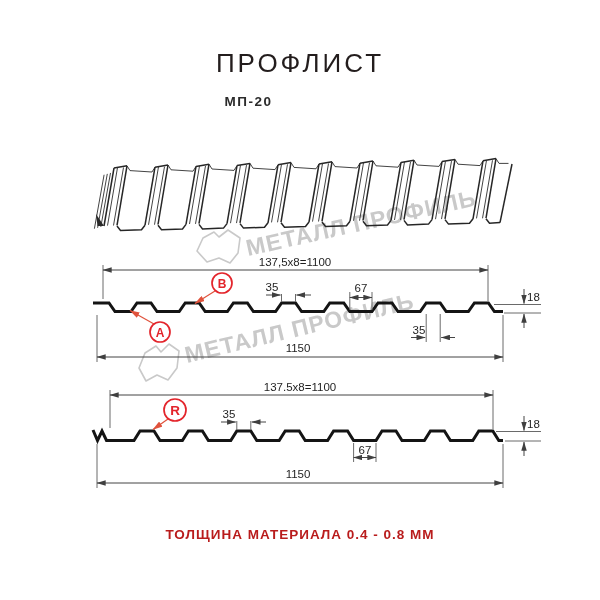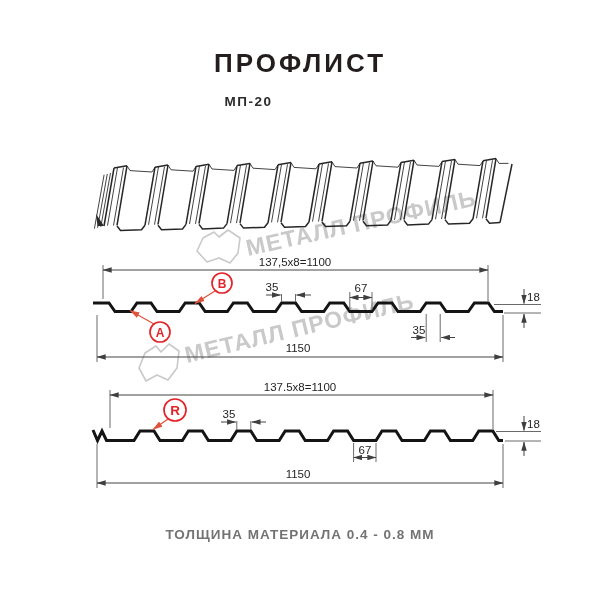--- a/index.html
+++ b/index.html
@@ -3,29 +3,29 @@
 <meta charset="utf-8">
 <style>
   html,body{margin:0;padding:0;}
   body{
     width:600px;height:600px;background:#ffffff;position:relative;overflow:hidden;
     font-family:"Liberation Sans",sans-serif;
     --red:#e3242b; --red2:#e0523c; --wm:#c9c9c9; --ink:#231d1d;
   }
   .title{
     position:absolute;top:48px;left:0;width:600px;text-align:center;
-    font-size:26px;font-weight:bold;letter-spacing:3px;color:var(--ink);
+    font-size:26px;font-weight:normal;letter-spacing:3px;color:var(--ink);
   }
   .subtitle{
     position:absolute;top:94px;left:0;width:497px;text-align:center;
     font-size:13.5px;font-weight:bold;letter-spacing:1.5px;color:#2b2b2b;
   }
   .footer{
     position:absolute;top:527px;left:0;width:600px;text-align:center;
-    font-size:13.5px;font-weight:bold;letter-spacing:1px;color:#737373;
+    font-size:13.5px;font-weight:bold;letter-spacing:1px;color:#b91c1c;
   }
   svg{position:absolute;left:0;top:0;}
   .profile{fill:none;stroke:#141414;stroke-width:3;stroke-linejoin:miter;}
   .dim{stroke:#454545;stroke-width:1;fill:none;}
   .ext{stroke:#6a6a6a;stroke-width:1;fill:none;}
   .dimtxt{font-size:11.5px;fill:#1f1f1f;}
   .redcirc{stroke:var(--red);stroke-width:1.7;fill:#ffffff;}
   .redtxt{fill:var(--red);font-size:12px;font-weight:bold;text-anchor:middle;}
   .leader{stroke:var(--red2);stroke-width:1.2;fill:none;}
   .wmtxt{fill:var(--wm);font-size:23px;font-weight:bold;letter-spacing:1px;}

